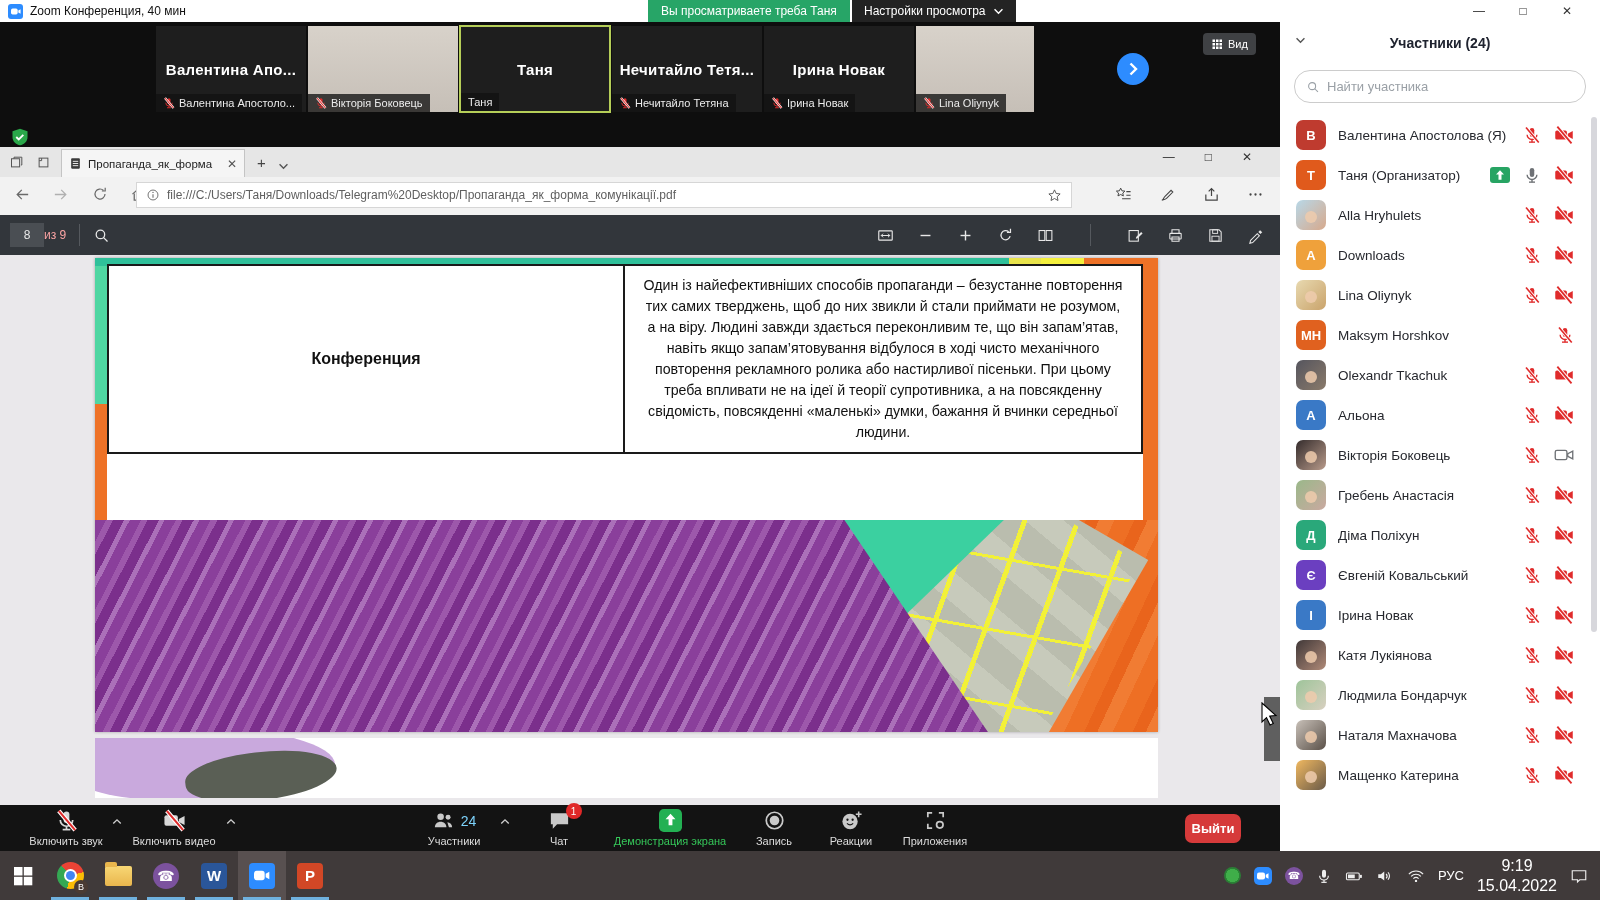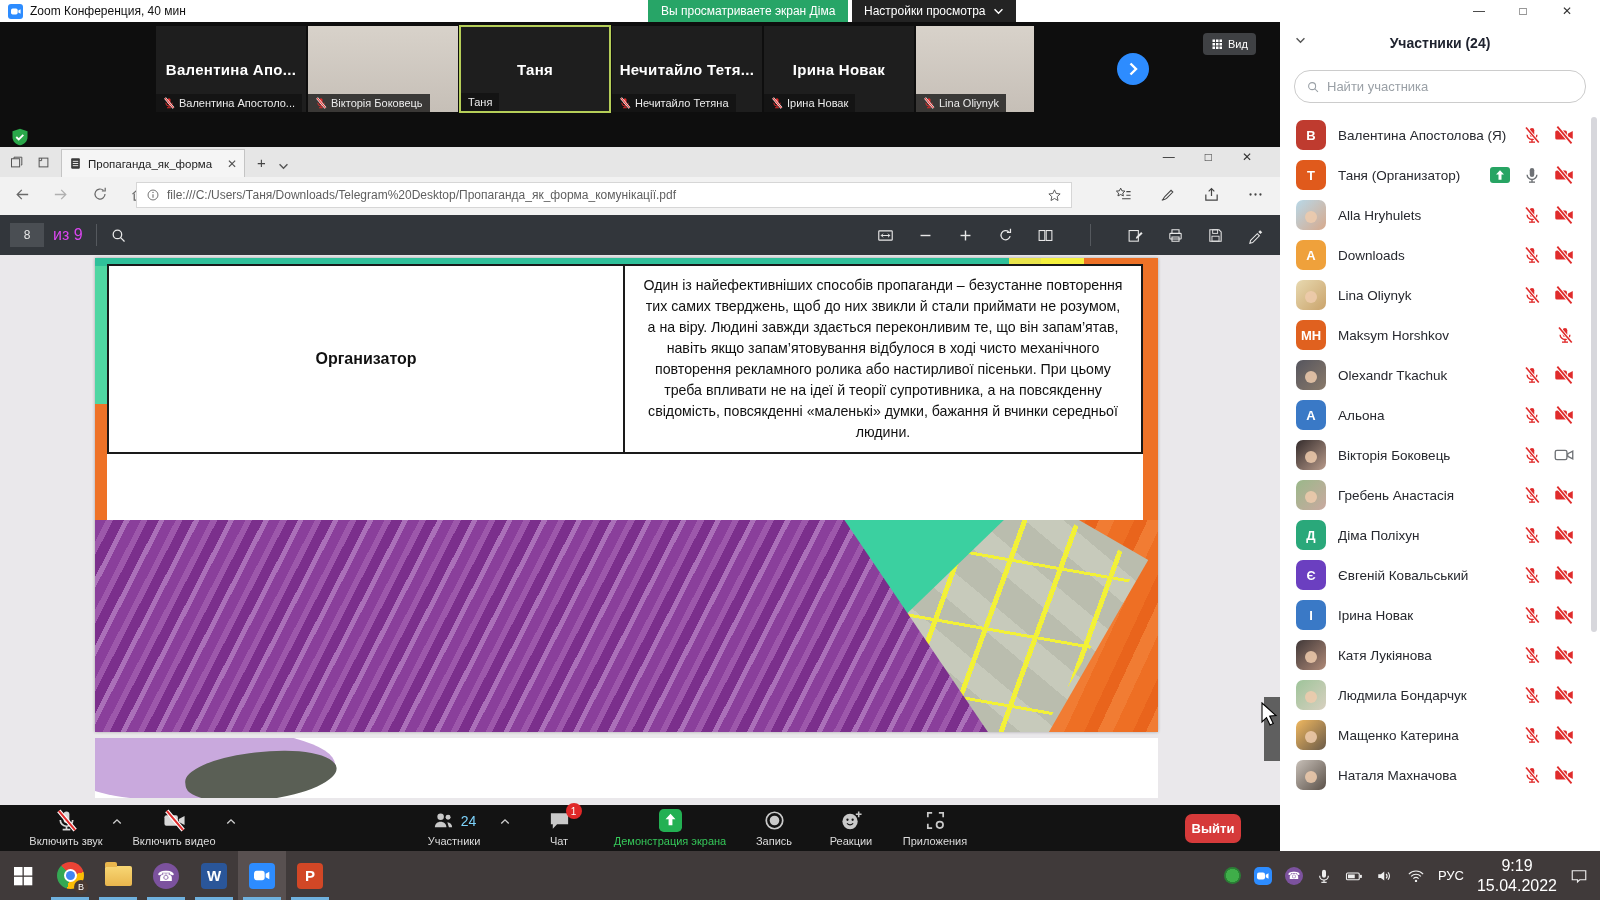--- a/index.html
+++ b/index.html
@@ -50,21 +50,21 @@
   .navbar{height:38px;background:#f2f2f2;position:relative;color:#5f5f5f}
   .nav-ic{position:absolute;top:9px}
   .addr{position:absolute;left:136px;top:5px;width:936px;height:26px;background:#fff;
         border:1px solid #d6d6d6;display:flex;align-items:center;gap:7px;padding:0 9px;
         font-size:12px;color:#5f5f5f;box-sizing:border-box}
   .addr-url{flex:1;white-space:nowrap;overflow:hidden}
   .nav-right{position:absolute;right:16px;top:9px;display:flex;gap:27px;color:#333}
   .pdfbar{height:40px;background:#32363b;display:flex;align-items:center;color:#e8e8e8;position:relative}
   .page-box{margin-left:10px;min-width:26px;height:24px;background:#4a4e53;display:flex;align-items:center;
         justify-content:center;font-size:12px;padding:0 4px}
-  .of-label{margin-left:9px;font-size:16px;color:#d946ef}
+  .of-label{margin-left:0;font-size:12px;color:#fca5a5}
   .vdiv{width:1px;height:22px;background:#55595e;margin:0 13px}
   .pdf-right{position:absolute;right:16px;display:flex;gap:23px;align-items:center;color:#e8e8e8}
   
   .pdfcontent{position:absolute;top:108px;left:0;width:1280px;height:550px;background:#eae8eb;overflow:hidden}
   .page1{position:absolute;left:95px;top:3px;width:1063px;height:474px;background:#fff;overflow:hidden;
         box-shadow:0 0 3px rgba(0,0,0,.3)}
   .page2{position:absolute;left:95px;top:483px;width:1063px;height:60px;background:#fff;overflow:hidden}
   .band-top{position:absolute;left:0;top:0;width:100%;height:8px;
         background:linear-gradient(90deg,#2fc09a 0 86%,#e9e44c 86% 89%,#f4f03e 89% 93%,#ee7227 93% 100%)}
   .edge-green{position:absolute;left:0;top:8px;width:12px;height:138px;background:#4fd6a2}
@@ -177,21 +177,21 @@
 
   <div class="titlebar">
     <span class="tb-logo ico">
         <svg width="10" height="7" viewBox="0 0 24 16">
           <rect x="0" y="1" width="16" height="14" rx="4" fill="#fff"></rect>
           <path d="M17.5 5.5L23 2.5v11l-5.5-3z" fill="#fff"></path>
         </svg>
       </span>
     <span>Zoom Конференция, 40 мин</span>
     <div class="banner">
-      <span>Вы просматриваете экран Діма</span>
+      <span>Вы просматриваете треба Таня</span>
     </div>
     <div class="view-settings">
       <span>Настройки просмотра</span>
       <span class="ico" id="vs-chev" style="color: rgb(255, 255, 255);">
           <svg width="11" height="7" viewBox="0 0 12 8">
             <path d="M1.5 1.5L6 6l4.5-4.5" stroke="currentColor" stroke-width="1.6" fill="none"></path>
           </svg>
         </span>
     </div>
     <div class="win-controls">
@@ -505,21 +505,21 @@
         </div>
     </div>
     <div class="pdfcontent">
       <div class="page1">
         <div class="band-top"></div>
         <div class="edge-green"></div>
         <div class="edge-orange"></div>
         <div class="edge-right"></div>
         <div class="slide-table">
           <div class="t-row r1">
-            <div class="t-term">Организатор</div>
+            <div class="t-term">Конференция</div>
             <div class="t-desc">Один із найефективніших способів пропаганди – безустанне повторення тих самих тверджень, щоб до них звикли й стали приймати не розумом, а на віру. Людині завжди здається переконливим те, що він запам’ятав, навіть якщо запам’ятовування відбулося в ході чисто механічного повторення рекламного ролика або настирливої пісеньки. При цьому треба впливати не на ідеї й теорії супротивника, а на повсякденну свідомість, повсякденні «маленькі» думки, бажання й вчинки середньої людини.</div>
           </div>
         </div>
         <div class="paint">
           <div class="p-orange"></div>
           <div class="p-band"></div>
           <div class="p-teal"></div>
           <div class="p-purple"></div>
         </div>
       </div>
@@ -904,46 +904,46 @@
               <svg width="20" height="20" viewBox="0 0 24 24" fill="none">
                 <rect x="1.5" y="6.5" width="14" height="11" rx="2" fill="currentColor"></rect>
                 <path d="M16.5 10.5l6-3.2v9.4l-6-3.2z" fill="currentColor"></path>
                 <line x1="4" y1="2" x2="21" y2="22" stroke="#fff" stroke-width="4.5"></line>
                 <line x1="4" y1="2" x2="21" y2="22" stroke="#e02b2b" stroke-width="2.2"></line>
               </svg>
             </span>
           </div>
         </div>
         <div class="p-row">
+          <div class="avatar photo ph8"></div>
+          <div class="p-name">Наталя Махначова</div>
+          <div class="p-icons">
+            <span class="ico red">
+              <svg width="18" height="18" viewBox="0 0 24 24" fill="none">
+                <rect x="9" y="2.5" width="6" height="12" rx="3" fill="currentColor"></rect>
+                <path d="M5.5 11.5a6.5 6.5 0 0 0 13 0" stroke="currentColor" stroke-width="1.8"></path>
+                <line x1="12" y1="18" x2="12" y2="21.5" stroke="currentColor" stroke-width="1.8"></line>
+                <line x1="8" y1="21.5" x2="16" y2="21.5" stroke="currentColor" stroke-width="1.8"></line>
+                <line x1="4" y1="2" x2="21" y2="22" stroke="#fff" stroke-width="4.5"></line>
+                <line x1="4" y1="2" x2="21" y2="22" stroke="#e02b2b" stroke-width="2.2"></line>
+              </svg>
+            </span>
+            <span class="ico red">
+              <svg width="20" height="20" viewBox="0 0 24 24" fill="none">
+                <rect x="1.5" y="6.5" width="14" height="11" rx="2" fill="currentColor"></rect>
+                <path d="M16.5 10.5l6-3.2v9.4l-6-3.2z" fill="currentColor"></path>
+                <line x1="4" y1="2" x2="21" y2="22" stroke="#fff" stroke-width="4.5"></line>
+                <line x1="4" y1="2" x2="21" y2="22" stroke="#e02b2b" stroke-width="2.2"></line>
+              </svg>
+            </span>
+          </div>
+        </div>
+        <div class="p-row">
           <div class="avatar photo ph7"></div>
           <div class="p-name">Мащенко Катерина</div>
-          <div class="p-icons">
-            <span class="ico red">
-              <svg width="18" height="18" viewBox="0 0 24 24" fill="none">
-                <rect x="9" y="2.5" width="6" height="12" rx="3" fill="currentColor"></rect>
-                <path d="M5.5 11.5a6.5 6.5 0 0 0 13 0" stroke="currentColor" stroke-width="1.8"></path>
-                <line x1="12" y1="18" x2="12" y2="21.5" stroke="currentColor" stroke-width="1.8"></line>
-                <line x1="8" y1="21.5" x2="16" y2="21.5" stroke="currentColor" stroke-width="1.8"></line>
-                <line x1="4" y1="2" x2="21" y2="22" stroke="#fff" stroke-width="4.5"></line>
-                <line x1="4" y1="2" x2="21" y2="22" stroke="#e02b2b" stroke-width="2.2"></line>
-              </svg>
-            </span>
-            <span class="ico red">
-              <svg width="20" height="20" viewBox="0 0 24 24" fill="none">
-                <rect x="1.5" y="6.5" width="14" height="11" rx="2" fill="currentColor"></rect>
-                <path d="M16.5 10.5l6-3.2v9.4l-6-3.2z" fill="currentColor"></path>
-                <line x1="4" y1="2" x2="21" y2="22" stroke="#fff" stroke-width="4.5"></line>
-                <line x1="4" y1="2" x2="21" y2="22" stroke="#e02b2b" stroke-width="2.2"></line>
-              </svg>
-            </span>
-          </div>
-        </div>
-        <div class="p-row">
-          <div class="avatar photo ph8"></div>
-          <div class="p-name">Наталя Махначова</div>
           <div class="p-icons">
             <span class="ico red">
               <svg width="18" height="18" viewBox="0 0 24 24" fill="none">
                 <rect x="9" y="2.5" width="6" height="12" rx="3" fill="currentColor"></rect>
                 <path d="M5.5 11.5a6.5 6.5 0 0 0 13 0" stroke="currentColor" stroke-width="1.8"></path>
                 <line x1="12" y1="18" x2="12" y2="21.5" stroke="currentColor" stroke-width="1.8"></line>
                 <line x1="8" y1="21.5" x2="16" y2="21.5" stroke="currentColor" stroke-width="1.8"></line>
                 <line x1="4" y1="2" x2="21" y2="22" stroke="#fff" stroke-width="4.5"></line>
                 <line x1="4" y1="2" x2="21" y2="22" stroke="#e02b2b" stroke-width="2.2"></line>
               </svg>

